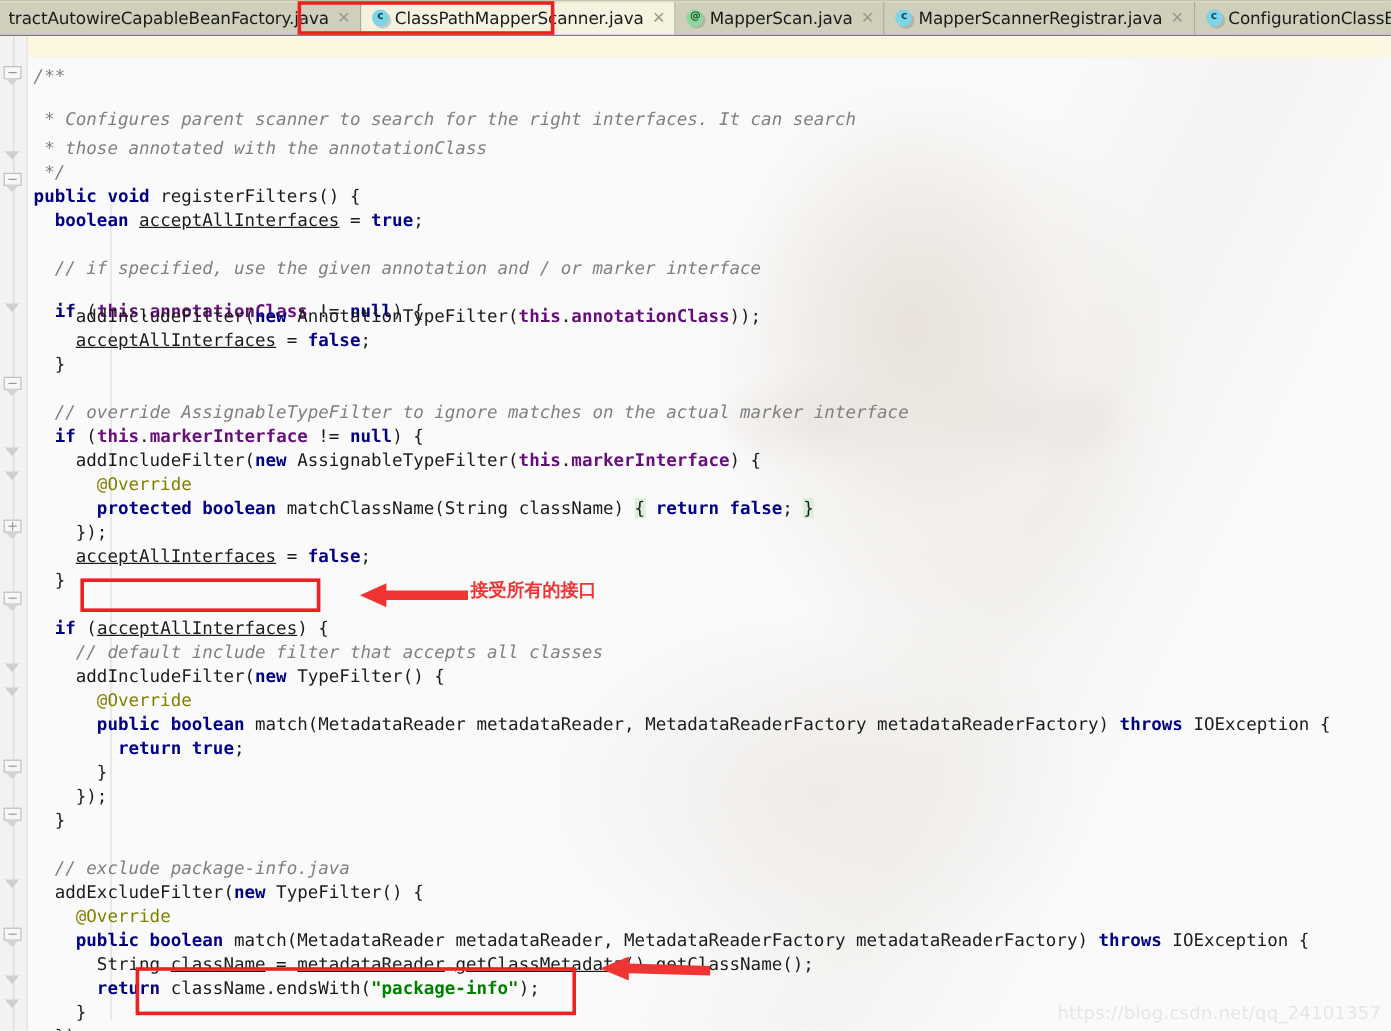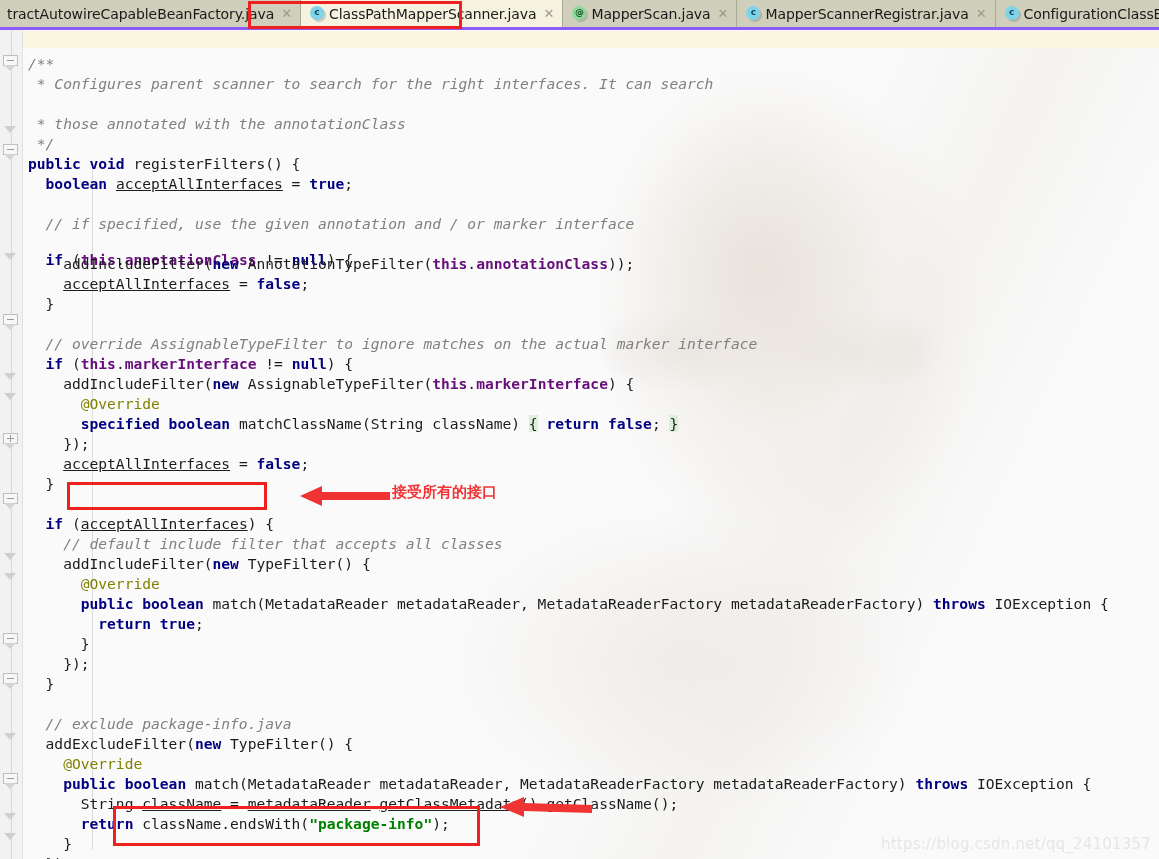--- a/index.html
+++ b/index.html
@@ -14,21 +14,21 @@
     font-family: "DejaVu Sans", sans-serif;
     position: relative;
   }
 
   
   #tabbar {
     position: absolute;
     left: 0; top: 0;
     width: 1159px; height: 30px;
     background: #c3c3ae;
-    border-bottom: 3px solid #8b5cf6;
+    border-bottom: 1px solid #8b5cf6;
     display: flex;
     align-items: flex-end;
     overflow: hidden;
     box-sizing: border-box;
   }
   .tab {
     height: 28px;
     display: flex;
     align-items: center;
     gap: 5px;
@@ -329,35 +329,35 @@
       </div>
     <div class="fold end" style="top:803px">
         <div class="arrow"></div>
       </div>
   </div>
 
   <div class="indent-guide" style="left:92px; top:140px; height:680px;"></div>
 
   <div id="code">
     <div class="ln" style="top:24px"><span class="cmt">/**</span></div>
-    <div class="ln" style="top:44px"><span class="cmt"> * Configures parent scanner to search for the right interfaces. It can search</span></div>
+    <div class="ln" style="top:60px"><span class="cmt"> * Configures parent scanner to search for the right interfaces. It can search</span></div>
     <div class="ln" style="top:84px"><span class="cmt"> * those annotated with the annotationClass</span></div>
     <div class="ln" style="top:104px"><span class="cmt"> */</span></div>
     <div class="ln" style="top:124px"><span class="kw">public</span> <span class="kw">void</span> registerFilters() {</div>
     <div class="ln" style="top:144px">  <span class="kw">boolean</span> <span class="fldu">acceptAllInterfaces</span> = <span class="kw">true</span>;</div>
     <div class="ln" style="top:184px">  <span class="cmt">// if specified, use the given annotation and / or marker interface</span></div>
     <div class="ln" style="top:220px">  <span class="kw">if</span> (<span class="fld">this</span>.<span class="fld">annotationClass</span> != <span class="kw">null</span>) {</div>
     <div class="ln" style="top:224px">    addIncludeFilter(<span class="kw">new</span> AnnotationTypeFilter(<span class="fld">this</span>.<span class="fld">annotationClass</span>));</div>
     <div class="ln" style="top:244px">    <span class="fldu">acceptAllInterfaces</span> = <span class="kw">false</span>;</div>
     <div class="ln" style="top:264px">  }</div>
     <div class="ln" style="top:304px">  <span class="cmt">// override AssignableTypeFilter to ignore matches on the actual marker interface</span></div>
     <div class="ln" style="top:324px">  <span class="kw">if</span> (<span class="fld">this</span>.<span class="fld">markerInterface</span> != <span class="kw">null</span>) {</div>
     <div class="ln" style="top:344px">    addIncludeFilter(<span class="kw">new</span> AssignableTypeFilter(<span class="fld">this</span>.<span class="fld">markerInterface</span>) {</div>
     <div class="ln" style="top:364px">      <span class="ann">@Override</span></div>
-    <div class="ln" style="top:384px">      <span class="kw">specified</span> <span class="kw">boolean</span> matchClassName(String className) <span class="brc">{</span> <span class="kw">return</span> <span class="kw">false</span>; <span class="brc">}</span></div>
+    <div class="ln" style="top:384px">      <span class="kw">protected</span> <span class="kw">boolean</span> matchClassName(String className) <span class="brc">{</span> <span class="kw">return</span> <span class="kw">false</span>; <span class="brc">}</span></div>
     <div class="ln" style="top:404px">    });</div>
     <div class="ln" style="top:424px">    <span class="fldu">acceptAllInterfaces</span> = <span class="kw">false</span>;</div>
     <div class="ln" style="top:444px">  }</div>
     <div class="ln" style="top:484px">  <span class="kw">if</span> (<span class="fldu">acceptAllInterfaces</span>) {</div>
     <div class="ln" style="top:504px">    <span class="cmt">// default include filter that accepts all classes</span></div>
     <div class="ln" style="top:524px">    addIncludeFilter(<span class="kw">new</span> TypeFilter() {</div>
     <div class="ln" style="top:544px">      <span class="ann">@Override</span></div>
     <div class="ln" style="top:564px">      <span class="kw">public</span> <span class="kw">boolean</span> match(MetadataReader metadataReader, MetadataReaderFactory metadataReaderFactory) <span class="kw">throws</span> IOException {</div>
     <div class="ln" style="top:584px">        <span class="kw">return</span> <span class="kw">true</span>;</div>
     <div class="ln" style="top:604px">      }</div>

